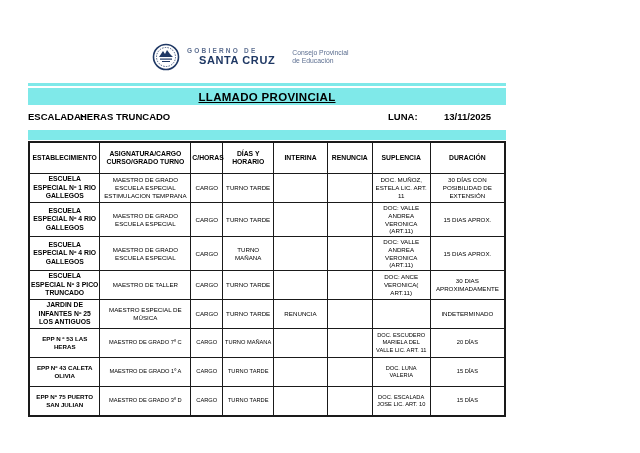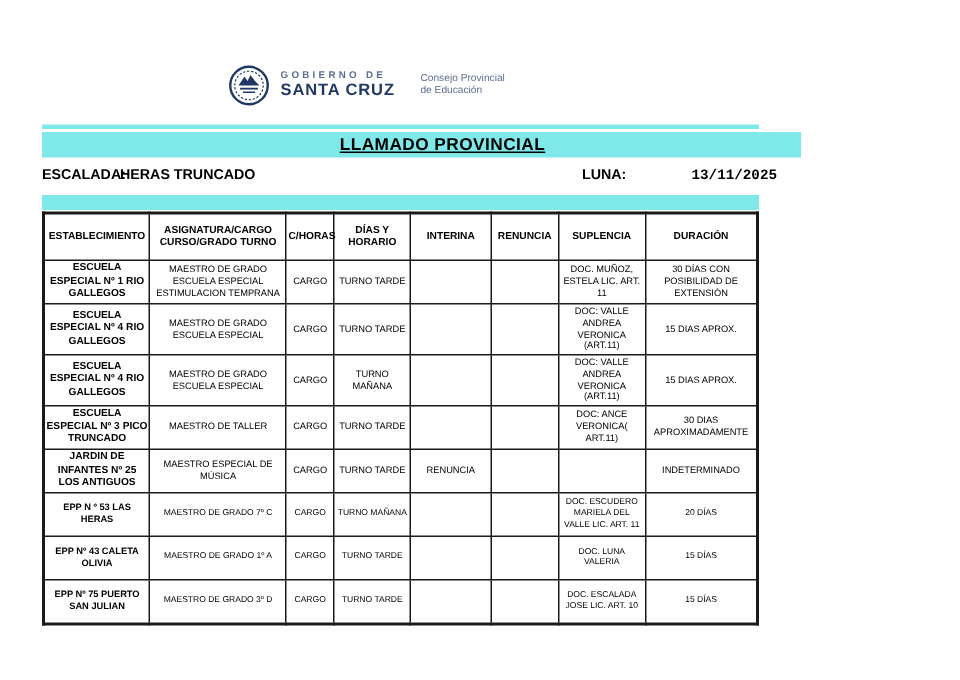--- a/index.html
+++ b/index.html
@@ -7,35 +7,35 @@
     width:640px;height:453px;position:relative;background:#ffffff;
     font-family:"Liberation Sans", sans-serif;color:#000;overflow:hidden;
   }
   .content{position:absolute;left:28px;width:478px;}
 
   
   .logo-wrap{position:absolute;left:152px;top:40px;height:34px;display:flex;align-items:center;gap:7px;}
   .crest{width:28px;height:30px;flex:0 0 auto;}
   .gov-block{line-height:1.05;}
   .gov-line1{font-size:6.5px;letter-spacing:2.2px;color:#5d6f91;font-weight:bold;}
-  .gov-line2{font-size:11px;letter-spacing:.6px;color:#1f3864;font-weight:bold;}
+  .gov-line2{font-size:11px;letter-spacing:.6px;color:#1f3864;font-weight:bold;margin-left:12px;}
   .org-block{margin-left:10px;line-height:1.15;font-size:6.8px;color:#5d6f91;}
 
   
   .thinbar{top:83px;height:3px;background:#7fe9e9;}
-  .banner{top:88px;height:17px;background:#7fe9e9;display:flex;align-items:center;justify-content:center;padding-left:28px;}
+  .banner{top:88px;height:17px;background:#7fe9e9;display:flex;align-items:center;justify-content:center;}
   .banner span{font-size:11.5px;font-weight:bold;text-decoration:underline;letter-spacing:.3px;}
   .strip2{top:130px;height:10px;background:#7fe9e9;}
 
   
   .meta{top:108px;height:18px;font-weight:bold;font-size:9.5px;}
   .meta .loc-label{position:absolute;left:0;top:3px;}
   .meta .loc-value{position:absolute;left:52px;top:3px;}
   .meta .fecha-label{position:absolute;left:360px;top:3px;}
-  .meta .fecha-value{position:absolute;left:433px;top:3px;font-family:Liberation Mono, monospace;}
+  .meta .fecha-value{position:absolute;left:416px;top:3px;}
 
   
   .tbl{top:141px;}
   table{width:478px;border-collapse:collapse;table-layout:fixed;}
   table,th,td{border:1px solid #1a1a1a;}
   table{border:2px solid #1a1a1a;}
   th{font-size:6.8px;font-weight:bold;padding:2px 1px;height:26px;text-align:center;line-height:1.25;background:#fff;}
   td{font-size:6.2px;padding:1px 1px;height:26px;text-align:center;vertical-align:middle;line-height:1.25;word-wrap:break-word;}
   td.col0{font-weight:bold;font-size:6.8px;}
   tr.compact td{font-size:5.7px;}

